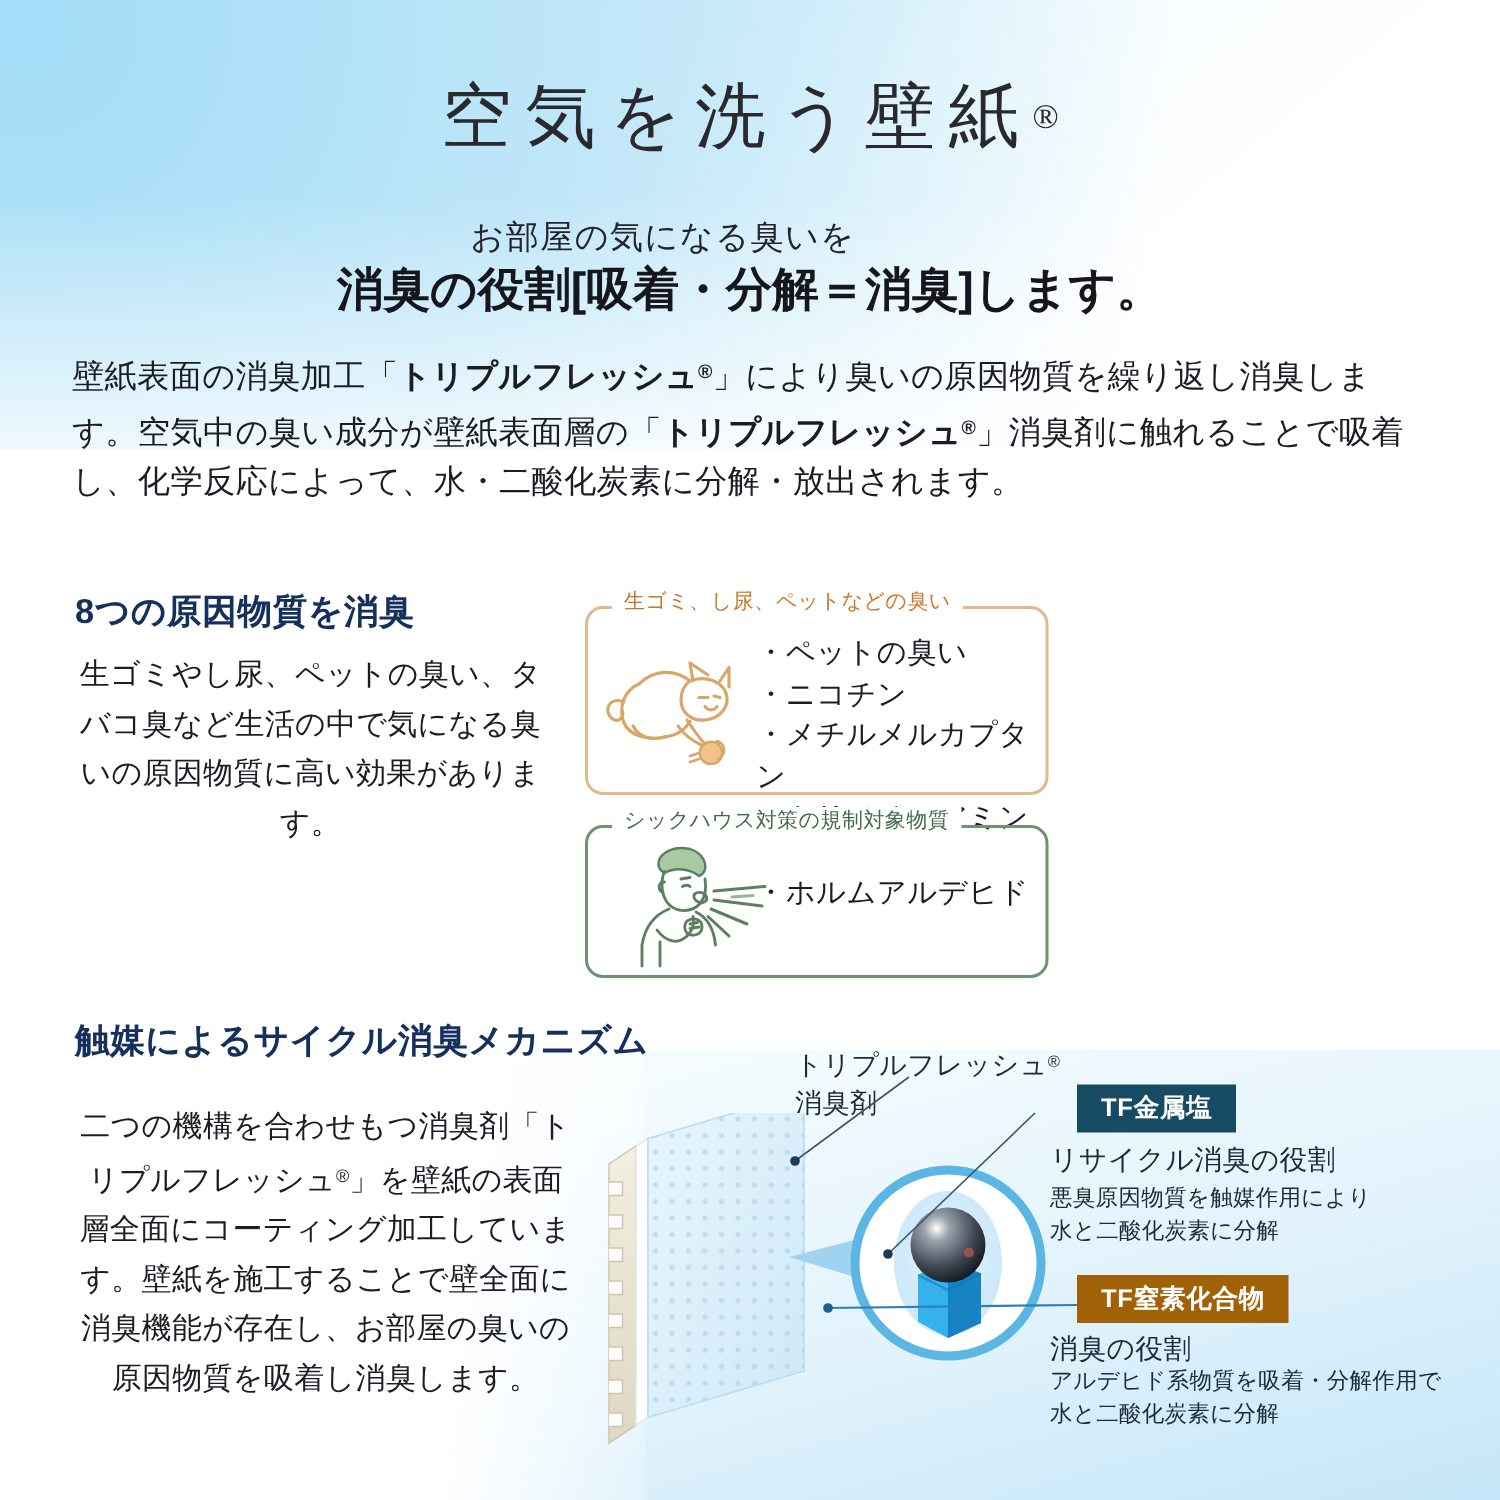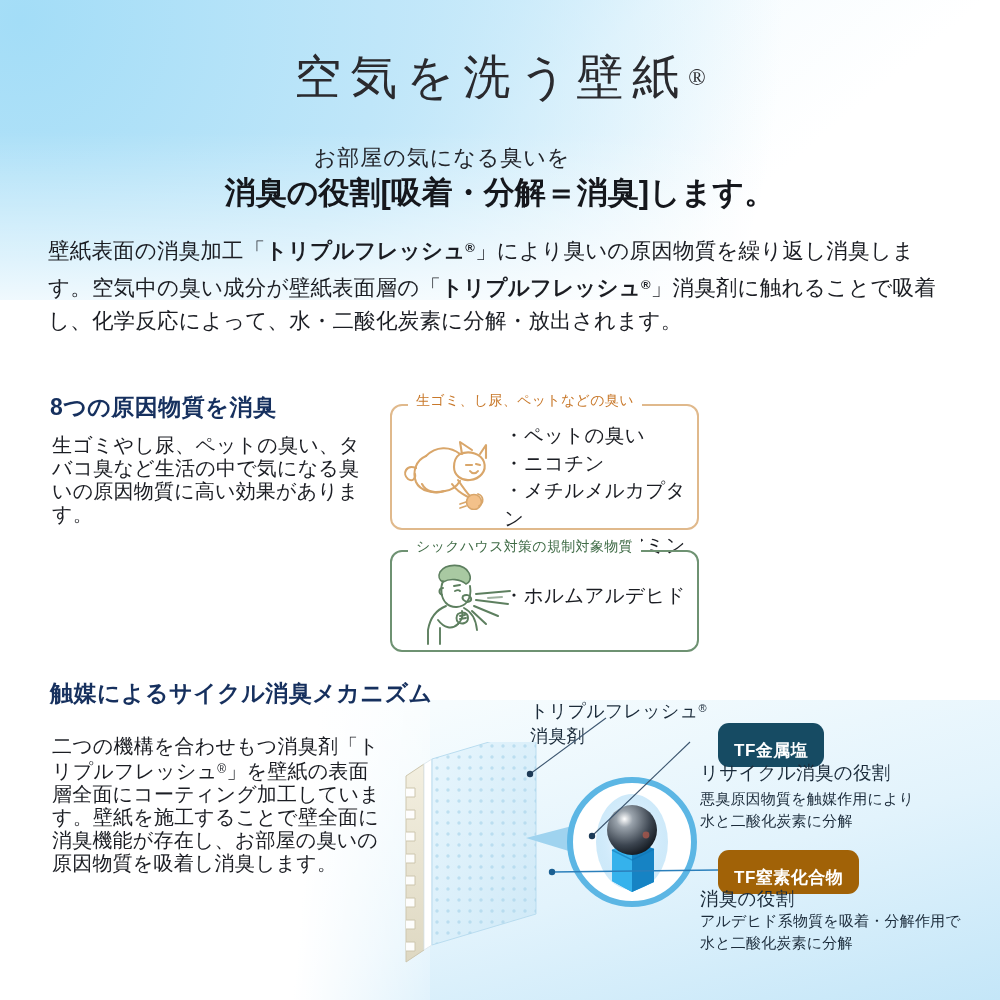--- a/index.html
+++ b/index.html
@@ -65,21 +65,21 @@
   .lead .reg{font-size:13px;vertical-align:6px;}
 
   
   .sec-h{
     position:absolute;font-size:23px;font-weight:bold;color:#16305e;letter-spacing:0.5px;
   }
   .sec-h.h1{left:50px;top:392px;}
   .sec-h.h2{left:50px;top:678px;}
 
   .sec-p{
-    position:absolute;font-size:20px;line-height:23px;color:#1b1d23;letter-spacing:0.2px;
+    position:absolute;font-size:20px;line-height:33px;color:#1b1d23;letter-spacing:0.2px;text-align:center;
   }
   .sec-p.p1{left:52px;top:434px;width:310px;}
   .sec-p.p2{left:52px;top:735px;width:330px;}
   .sec-p .reg{font-size:12px;vertical-align:5px;}
 
   
   .fbox{position:absolute;border-radius:12px;background:transparent;}
   .fbox .legend{
     position:absolute;top:-14px;left:16px;background:#ffffff;padding:0 8px;
     font-size:14px;font-weight:normal;white-space:nowrap;letter-spacing:0.3px;
@@ -96,21 +96,21 @@
   #box-tobacco .legend{color:#2b3045;}
   #box-tobacco .items{left:92px;top:20px;}
 
   #box-sick{left:390px;top:550px;width:305px;height:98px;border:2px solid #6e9272;}
   #box-sick .legend{color:#3f6b46;}
   #box-sick .items{left:112px;top:30px;}
 
   
   .badge{
     position:absolute;color:#ffffff;font-size:17px;font-weight:bold;
-    padding:16px 16px 5px 16px;letter-spacing:0.5px;white-space:nowrap;border-radius:11px;
+    padding:4px 16px 5px 16px;letter-spacing:0.5px;white-space:nowrap;
   }
   #badge-metal{left:718px;top:723px;background:#164b63;}
   #badge-nitro{left:718px;top:850px;background:#a16207;}
 
   .blk-title{position:absolute;font-size:18.5px;color:#1b2b3a;letter-spacing:0.3px;}
   .blk-body{position:absolute;font-size:15px;line-height:22px;color:#1b2b3a;letter-spacing:0.2px;}
   #metal-title{left:700px;top:760px;}
   #metal-body{left:700px;top:788px;width:300px;}
   #nitro-title{left:700px;top:886px;}
   #nitro-body{left:700px;top:910px;width:305px;}

